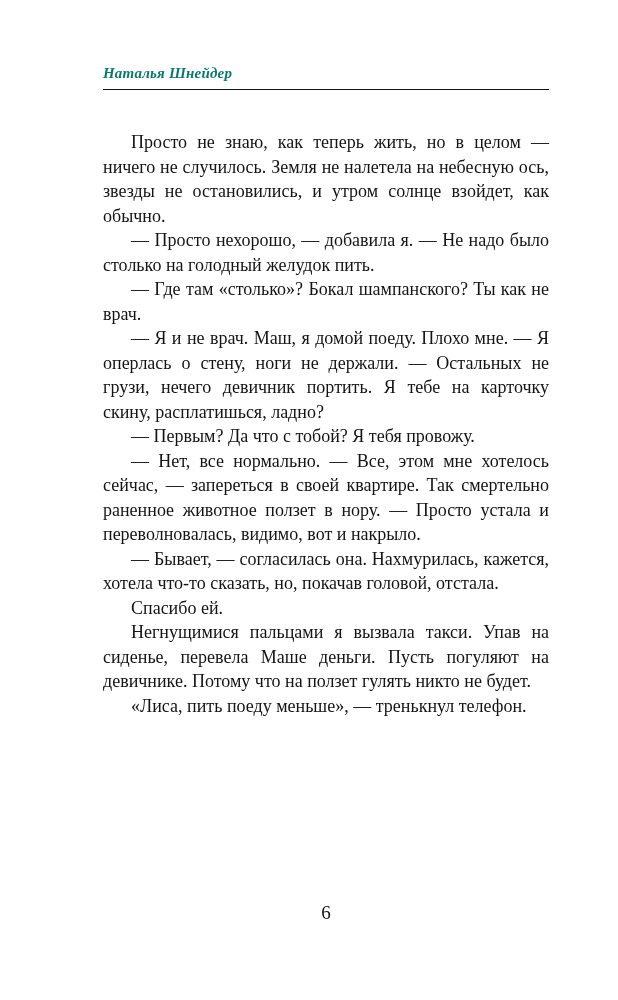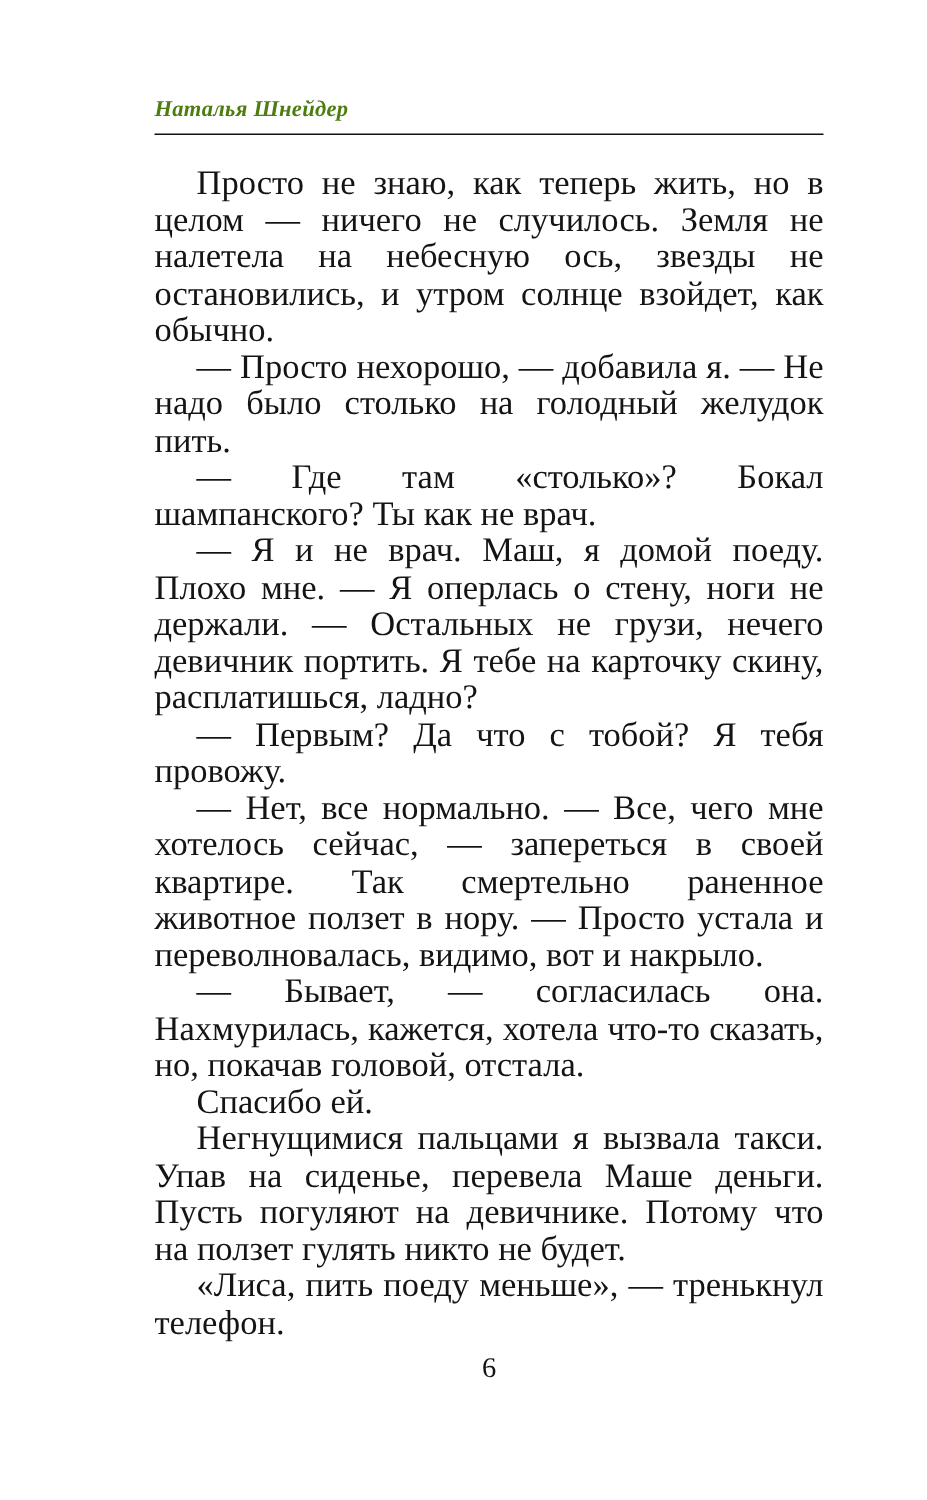--- a/index.html
+++ b/index.html
@@ -21,26 +21,26 @@
   .running-head {
     width: 446px;
     border-bottom: 1.5px solid #111111;
     padding-bottom: 7px;
   }
   .author {
     font-style: italic;
     font-weight: bold;
     font-size: 15px;
     letter-spacing: 0.2px;
-    color: #4d7c0f;
+    color: #0f766e;
   }
   .text-block {
     width: 446px;
-    margin-top: 20px;
-    font-size: 23px;
+    margin-top: 40px;
+    font-size: 18px;
     line-height: 24.5px;
     text-align: justify;
     hyphens: auto;
     -webkit-hyphens: auto;
   }
   .text-block p {
     margin: 0;
     padding: 0;
     text-indent: 28px;
   }
@@ -62,21 +62,21 @@
   <header class="running-head">
     <span class="author">Наталья Шнейдер</span>
   </header>
 
   <main class="text-block">
     <p>Просто не знаю, как теперь жить, но в целом — ничего не случилось. Земля не налетела на небесную ось, звезды не остановились, и утром солнце взойдет, как обычно.</p>
     <p>— Просто нехорошо, — добавила я. — Не надо было столько на голодный желудок пить.</p>
     <p>— Где там «столько»? Бокал шампанского? Ты как не врач.</p>
     <p>— Я и не врач. Маш, я домой поеду. Плохо мне. — Я оперлась о стену, ноги не держали. — Остальных не грузи, нечего девичник портить. Я тебе на карточку скину, расплатишься, ладно?</p>
     <p>— Первым? Да что с тобой? Я тебя провожу.</p>
-    <p>— Нет, все нормально. — Все, чего мне хотелось сейчас, — запереться в своей квартире. Так смертельно раненное животное ползет в нору. — Просто устала и переволновалась, видимо, вот и накрыло.</p>
+    <p>— Нет, все нормально. — Все, этом мне хотелось сейчас, — запереться в своей квартире. Так смертельно раненное животное ползет в нору. — Просто устала и переволновалась, видимо, вот и накрыло.</p>
     <p>— Бывает, — согласилась она. Нахмурилась, кажется, хотела что-то сказать, но, покачав головой, отстала.</p>
     <p>Спасибо ей.</p>
     <p>Негнущимися пальцами я вызвала такси. Упав на сиденье, перевела Маше деньги. Пусть погуляют на девичнике. Потому что на ползет гулять никто не будет.</p>
     <p>«Лиса, пить поеду меньше», — тренькнул телефон.</p>
   </main>
 
   <footer class="folio">
     <span>6</span>
   </footer>
 

